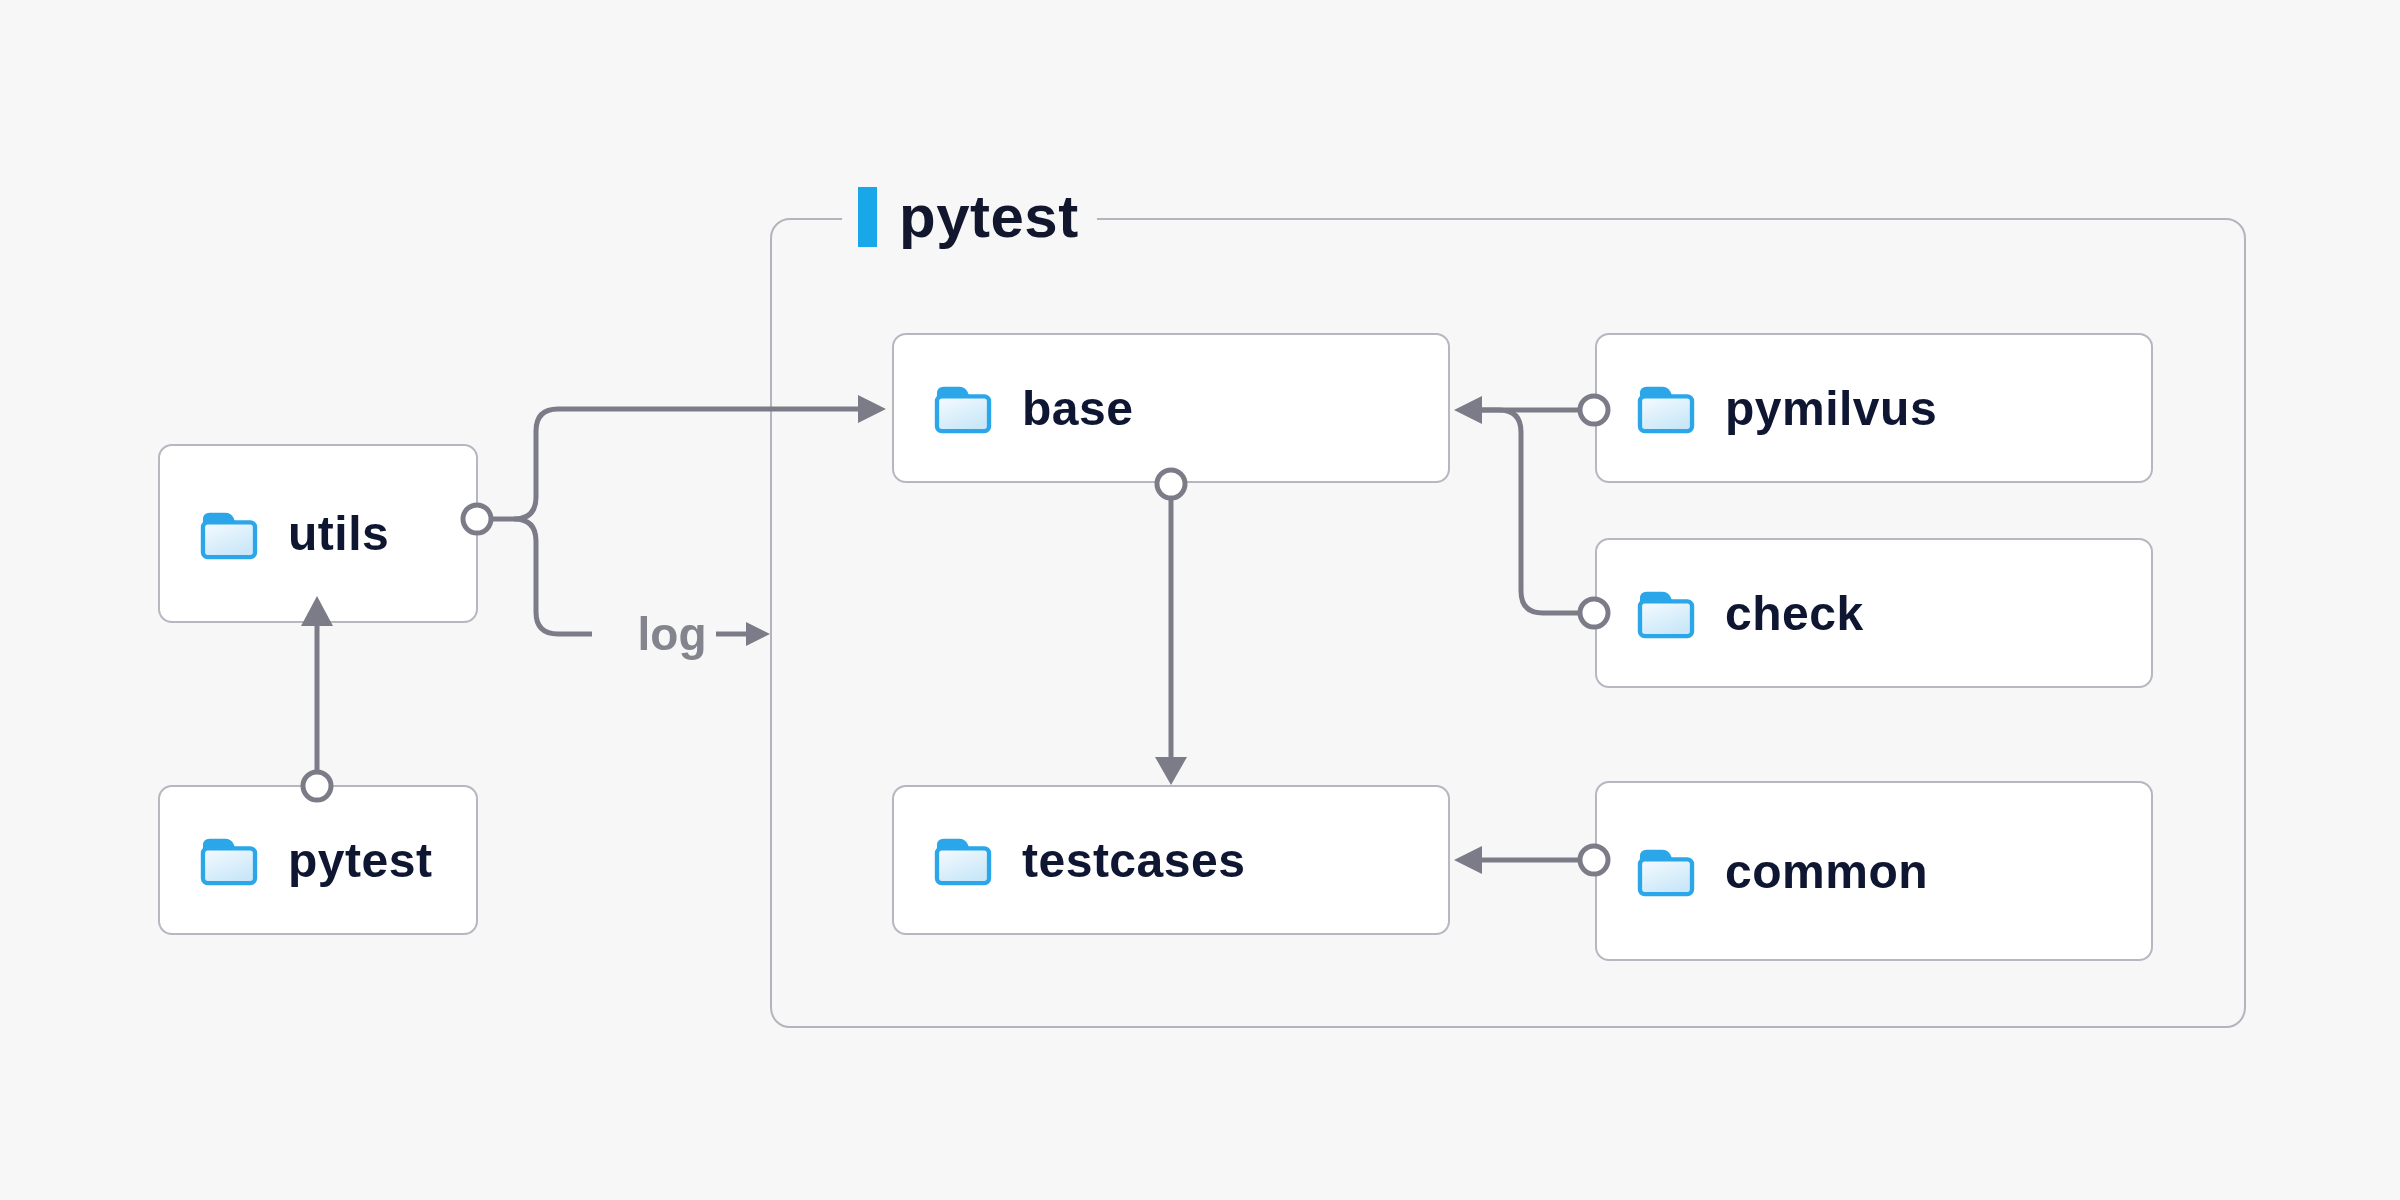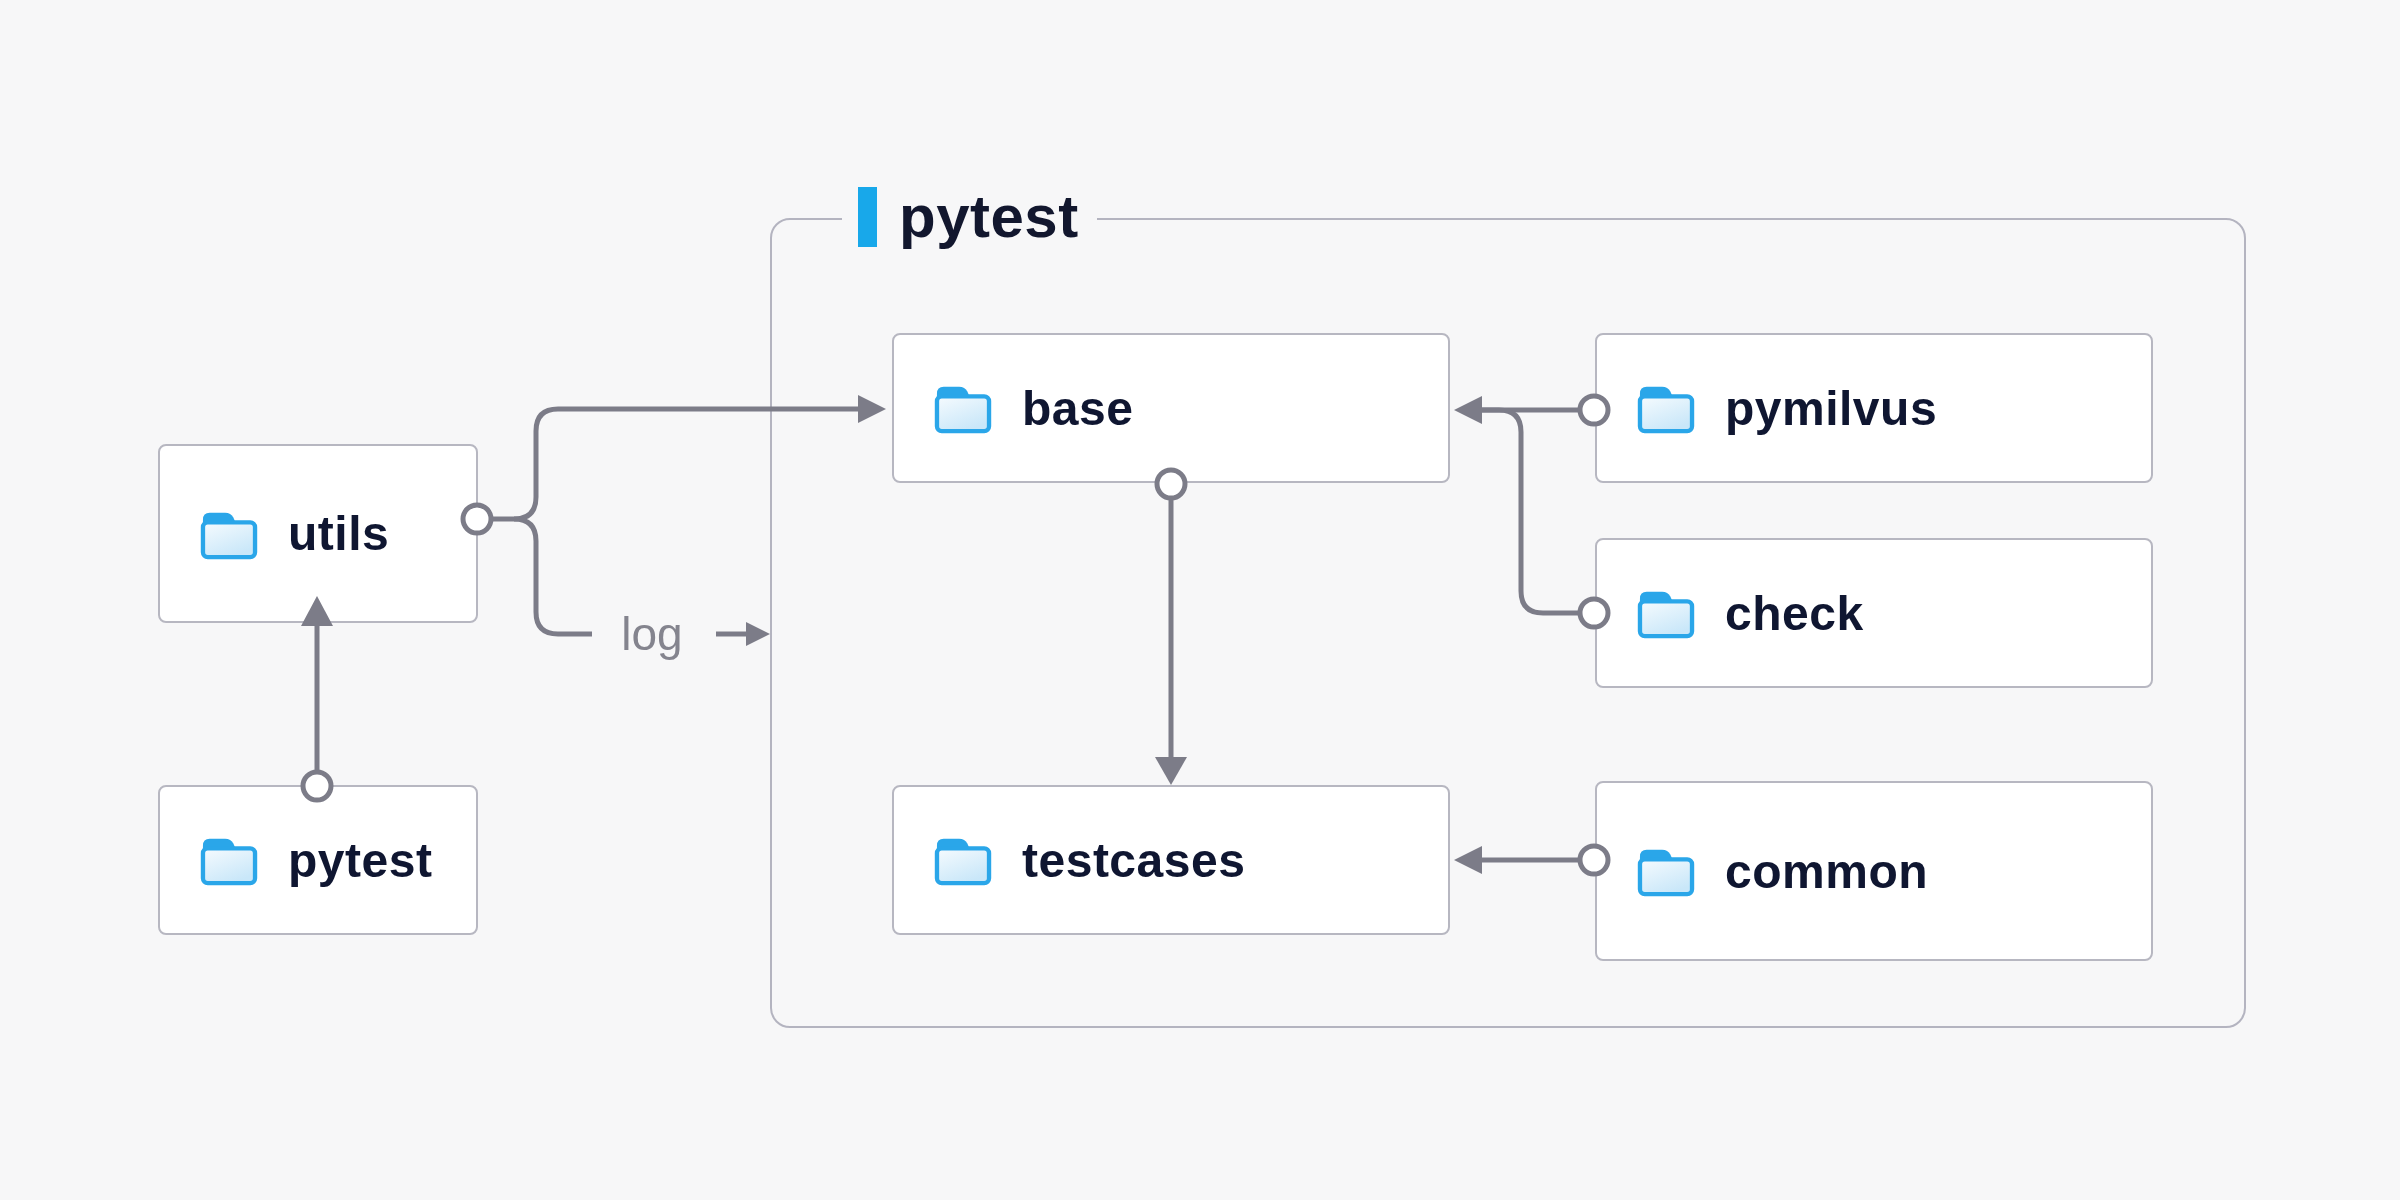--- a/index.html
+++ b/index.html
@@ -45,21 +45,21 @@
     font-weight: 600;
     color: #12172e;
     letter-spacing: 0.5px;
     line-height: 62px;
   }
   
   .node {
     position: absolute;
     background: #ffffff;
     border: 2px solid #b7b7c1;
-    border-radius: 8px;
+    border-radius: 14px;
     display: flex;
     align-items: center;
     padding-left: 38px;
     gap: 28px;
     z-index: 2;
   }
   .node .label {
     font-size: 48px;
     font-weight: 700;
     color: #0f1631;
@@ -69,25 +69,25 @@
   .n-utils     { left: 158px;  top: 444px; width: 320px; height: 179px; }
   .n-config    { left: 158px;  top: 785px; width: 320px; height: 150px; }
   .n-base      { left: 892px;  top: 333px; width: 558px; height: 150px; }
   .n-testcases { left: 892px;  top: 785px; width: 558px; height: 150px; }
   .n-pymilvus  { left: 1595px; top: 333px; width: 558px; height: 150px; }
   .n-check     { left: 1595px; top: 538px; width: 558px; height: 150px; }
   .n-common    { left: 1595px; top: 781px; width: 558px; height: 180px; align-items: center; }
   
   .log-label {
     position: absolute;
-    left: 596px; top: 606px;
+    left: 616px; top: 606px;
     width: 112px; height: 56px;
     text-align: center;
     font-size: 46px;
-    font-weight: 400;
+    font-weight: 700;
     color: #84848e;
     line-height: 56px;
     z-index: 3;
   }
   
   svg.wires {
     position: absolute;
     left: 0; top: 0;
     z-index: 4;
     pointer-events: none;

